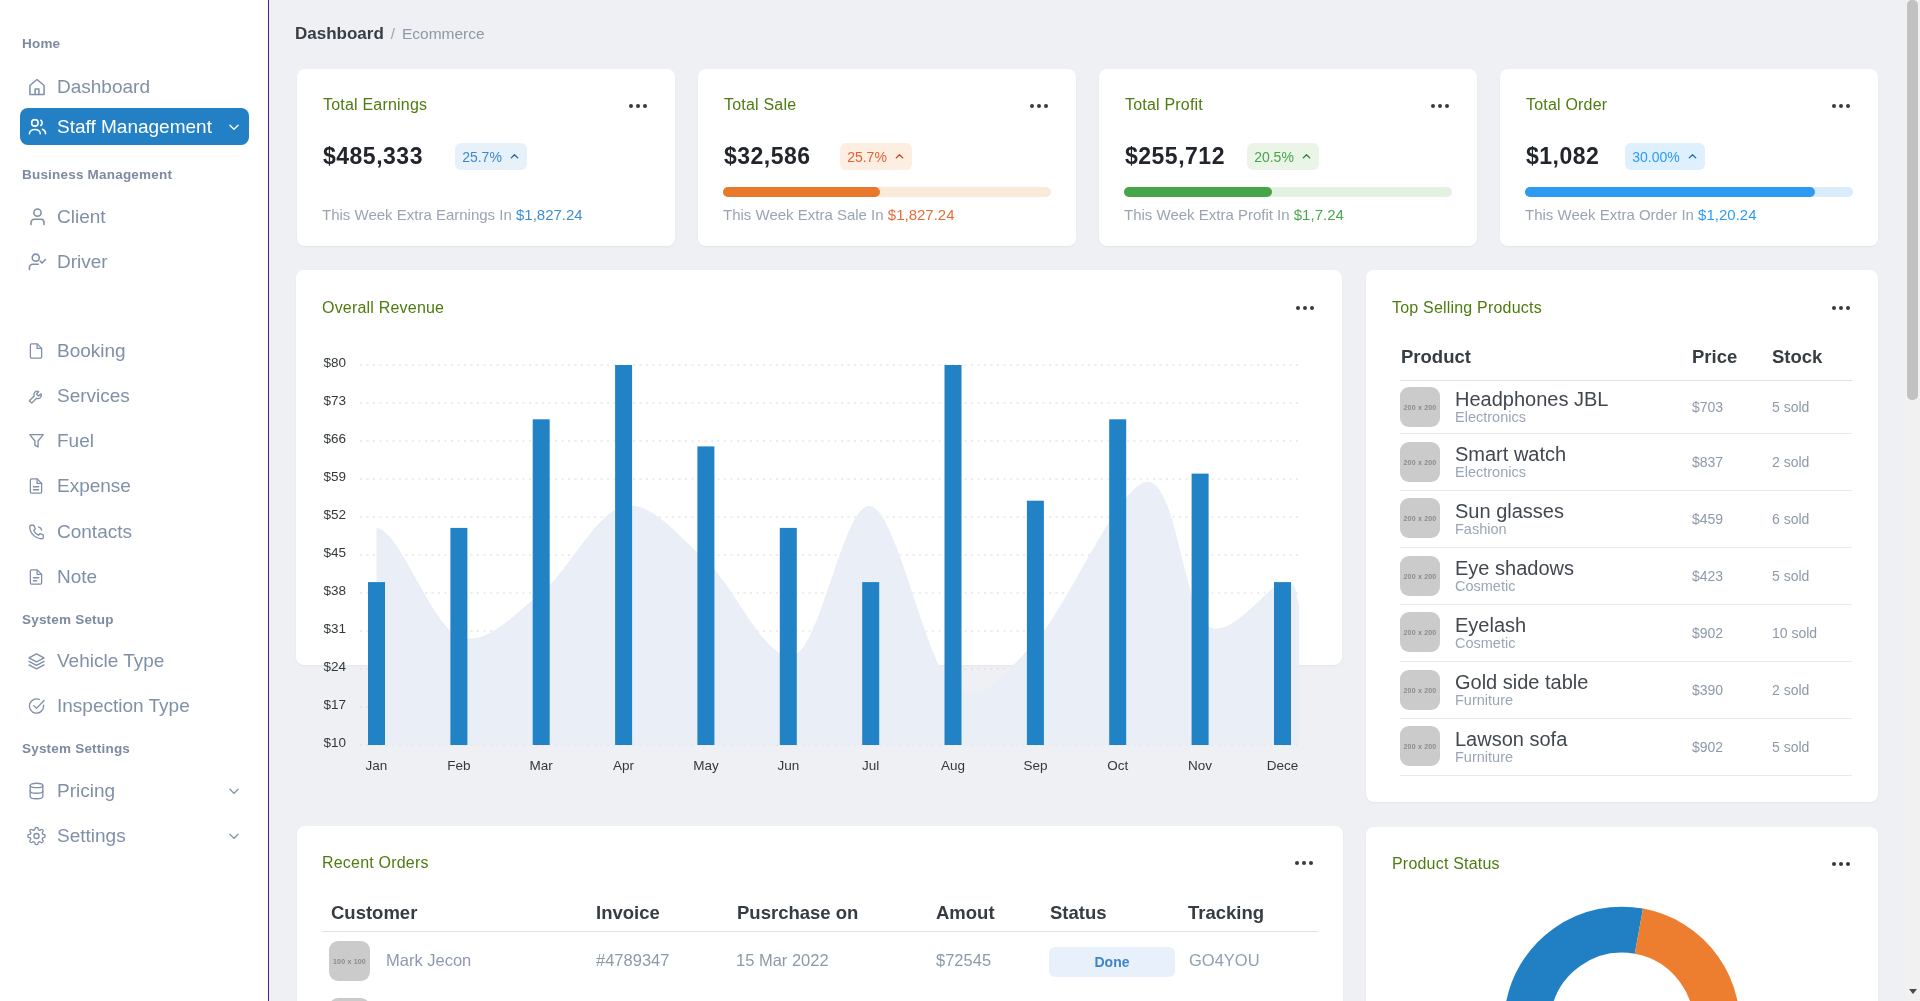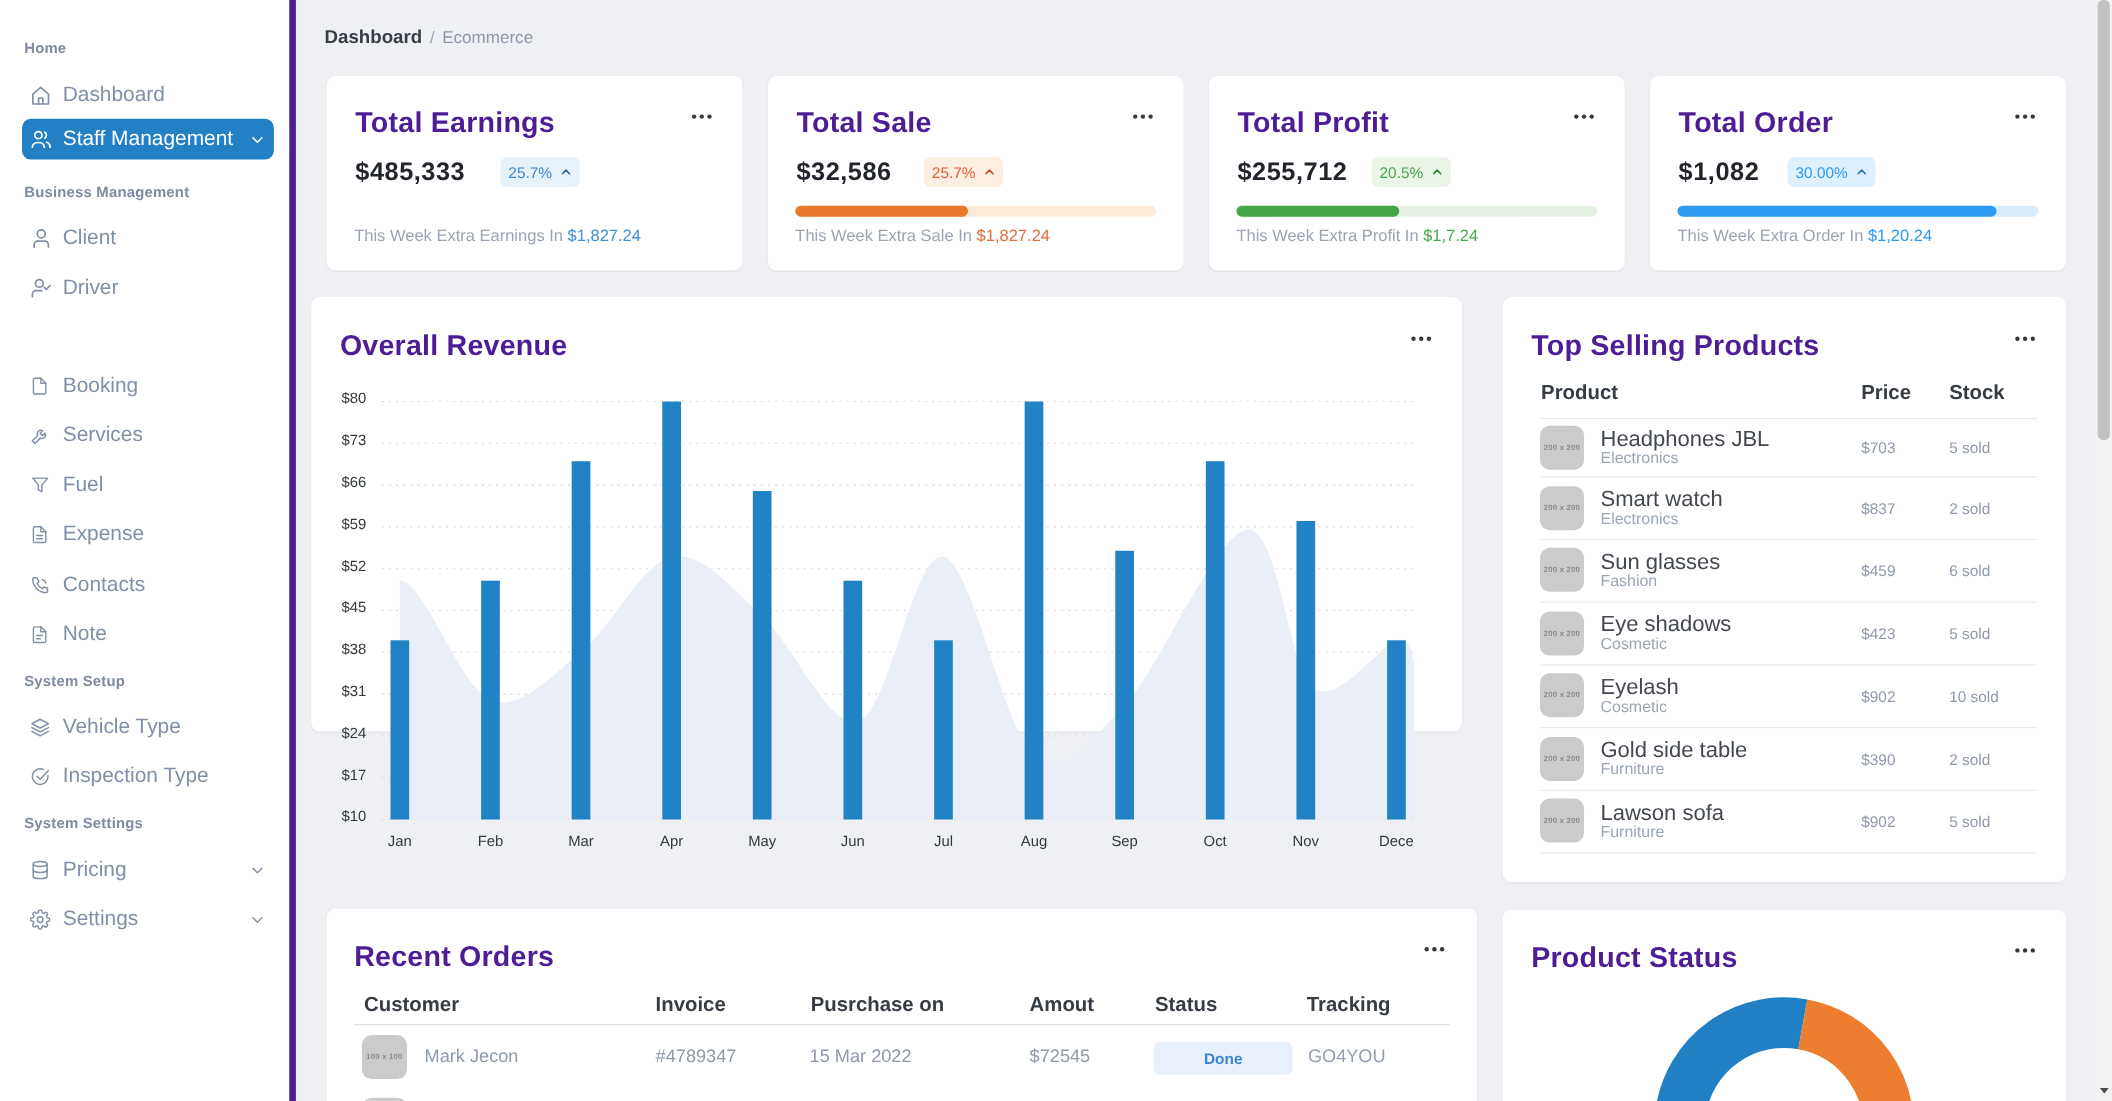--- a/index.html
+++ b/index.html
@@ -1,36 +1,36 @@
 <!DOCTYPE html>
 <html><head>
 <meta charset="utf-8">
 <style>
 * { margin:0; padding:0; box-sizing:border-box; }
 html,body { width:1920px; height:1001px; overflow:hidden; }
 body { font-family:"Liberation Sans", sans-serif; background:#eef0f4; position:relative; }
 
-#sidebar { position:absolute; left:0; top:0; width:269px; height:1001px; background:#fff; border-right:6px solid #4c1d95; }
+#sidebar { position:absolute; left:0; top:0; width:269px; height:1001px; background:#fff; border-right:1px solid #4c1d95; }
 .slabel { position:absolute; left:22px; font-size:13.5px; font-weight:bold; color:#7e8aa0; letter-spacing:.2px; }
 .sitem { position:absolute; left:0; width:269px; height:30px; color:#8090a8; }
 .sitem .txt { position:absolute; left:57px; top:50%; transform:translateY(-50%); font-size:19px; }
 .sitem svg.ic { position:absolute; left:27px; top:50%; transform:translateY(-50%); }
 .sitem svg.chev { position:absolute; left:227px; top:50%; transform:translateY(-50%); }
 #staffbtn { position:absolute; left:20px; top:108px; width:229px; height:37px; background:#2380c4; border-radius:8px; color:#fff; }
 #staffbtn .txt { position:absolute; left:37px; top:50%; transform:translateY(-50%); font-size:19px; }
 #staffbtn svg.ic { position:absolute; left:7px; top:50%; transform:translateY(-50%); }
 #staffbtn svg.chev { position:absolute; left:207px; top:50%; transform:translateY(-50%); }
 
 #crumb { position:absolute; left:295px; top:24px; font-size:17px; }
 #crumb .b1 { color:#363d44; font-weight:bold; }
 #crumb .sep { color:#9aa4b2; font-size:15px; padding:0 7px; }
 #crumb .b2 { color:#8e98a9; font-size:15.5px; }
 
 .card { position:absolute; background:#fff; border-radius:8px; box-shadow:0 1px 2px rgba(30,40,60,.05); }
-.ctitle { position:absolute; left:26px; font-size:26px; font-weight:bold; color:#4c1d95; letter-spacing:.2px; }
+.ctitle { position:absolute; left:26px; font-size:16px; font-weight:normal; color:#4d7c0f; letter-spacing:.2px; }
 .dots { position:absolute; display:flex; gap:2.7px; }
 .dots i { width:4.3px; height:4.3px; border-radius:50%; background:#37393c; }
 .statval2 { position:absolute; left:26px; top:75.5px; font-size:23px; font-weight:bold; color:#22262c; letter-spacing:.5px; line-height:1; }
 .badge2 { position:absolute; top:74px; height:27px; border-radius:6px; display:flex; align-items:center; justify-content:center; gap:7px; font-size:14px; }
 .pbar { position:absolute; left:25px; top:118px; width:328px; height:10px; border-radius:5px; }
 .pfill { height:10px; border-radius:5px; }
 .wk { position:absolute; left:25px; top:137px; font-size:15px; color:#9aa4b2; }
 
 .th { position:absolute; font-size:18.5px; font-weight:bold; color:#363c43; }
 .psm { position:absolute; font-size:14px; color:#8e99a9; }
@@ -219,21 +219,21 @@
     </div>
   <div class="statval2">$1,082</div>
     <div class="badge2" style="left:125px; width:80px; background:#def0fd; color:#2f9bf0;">30.00% <svg width="11" height="11" viewBox="0 0 24 24" fill="none" stroke="#1673b9" stroke-width="3" stroke-linecap="round" stroke-linejoin="round">
         <path d="M5 15l7-7 7 7"></path>
       </svg></div>
   <div class="pbar" style="background:#d8ecfc;">
       <div class="pfill" style="width:88.5%; background:#2d9bf0;"></div>
     </div>
   <div class="wk">This Week Extra Order In <span style="color:#2f9bf0">$1,20.24</span></div>
 </div>
-<div class="card" style="left:283px; top:270px; width:1046px; height:395px;">
+<div class="card" style="left:296px; top:270px; width:1046px; height:395px;">
   <div class="ctitle" style="top:29px;">Overall Revenue</div>
   <div class="dots" style="right:28px; top:36px;">
       <i></i>
       <i></i>
       <i></i>
     </div>
   <svg width="1046" height="531" viewBox="0 0 1046 531" style="position:absolute;left:0;top:0;">
     <g stroke="#d9d9d9" stroke-width="1" stroke-dasharray="2 4.5">
       <line x1="64" y1="95" x2="1003" y2="95"></line>
       <line x1="64" y1="133" x2="1003" y2="133"></line>

